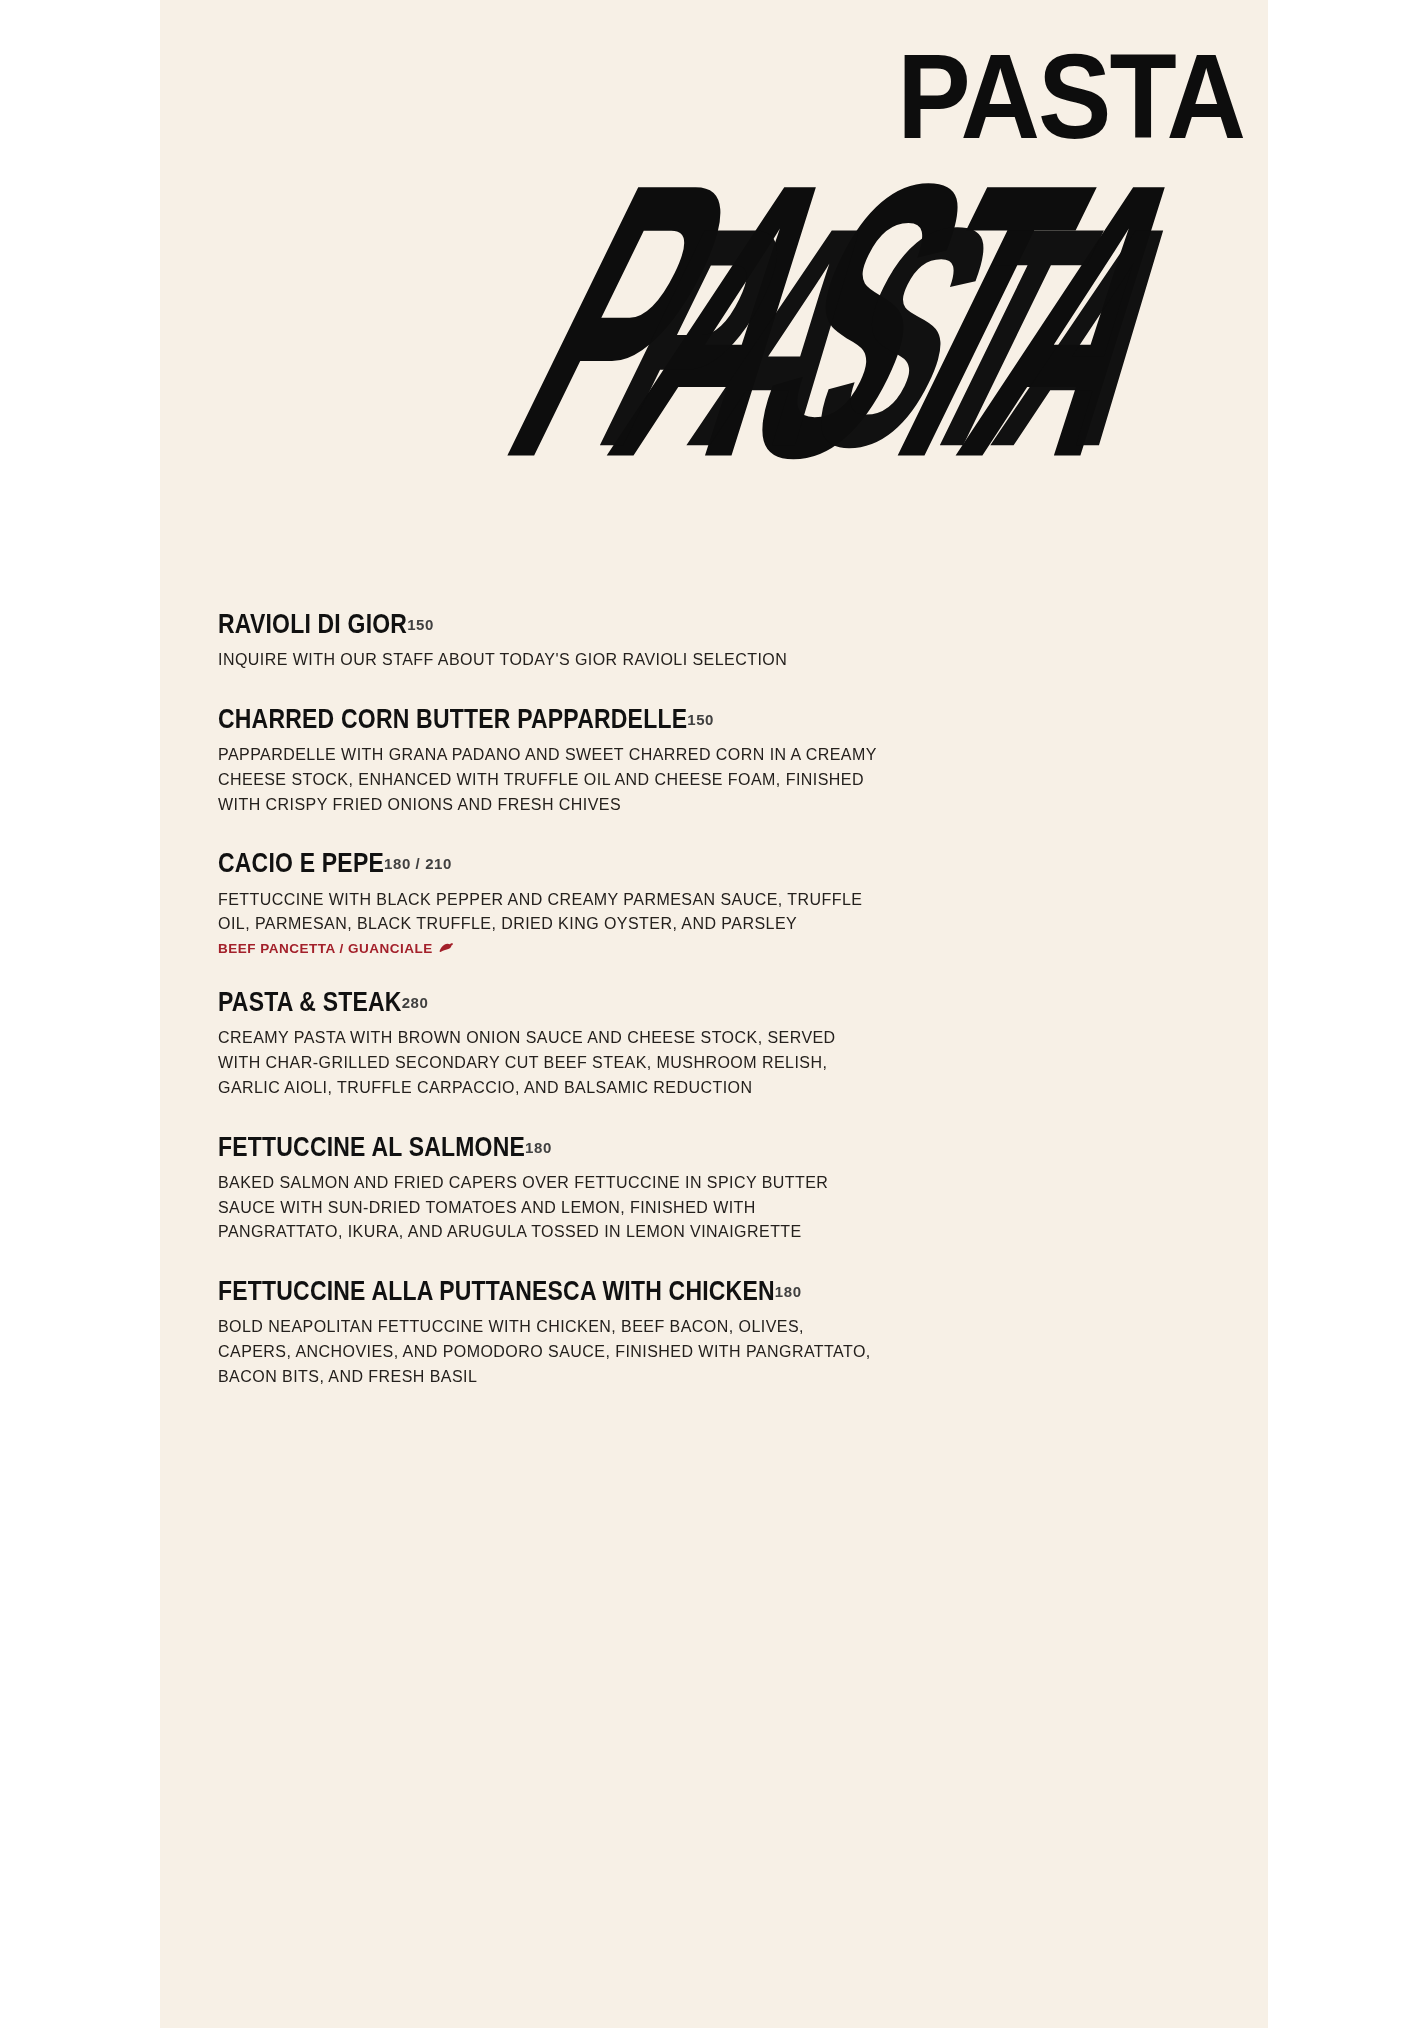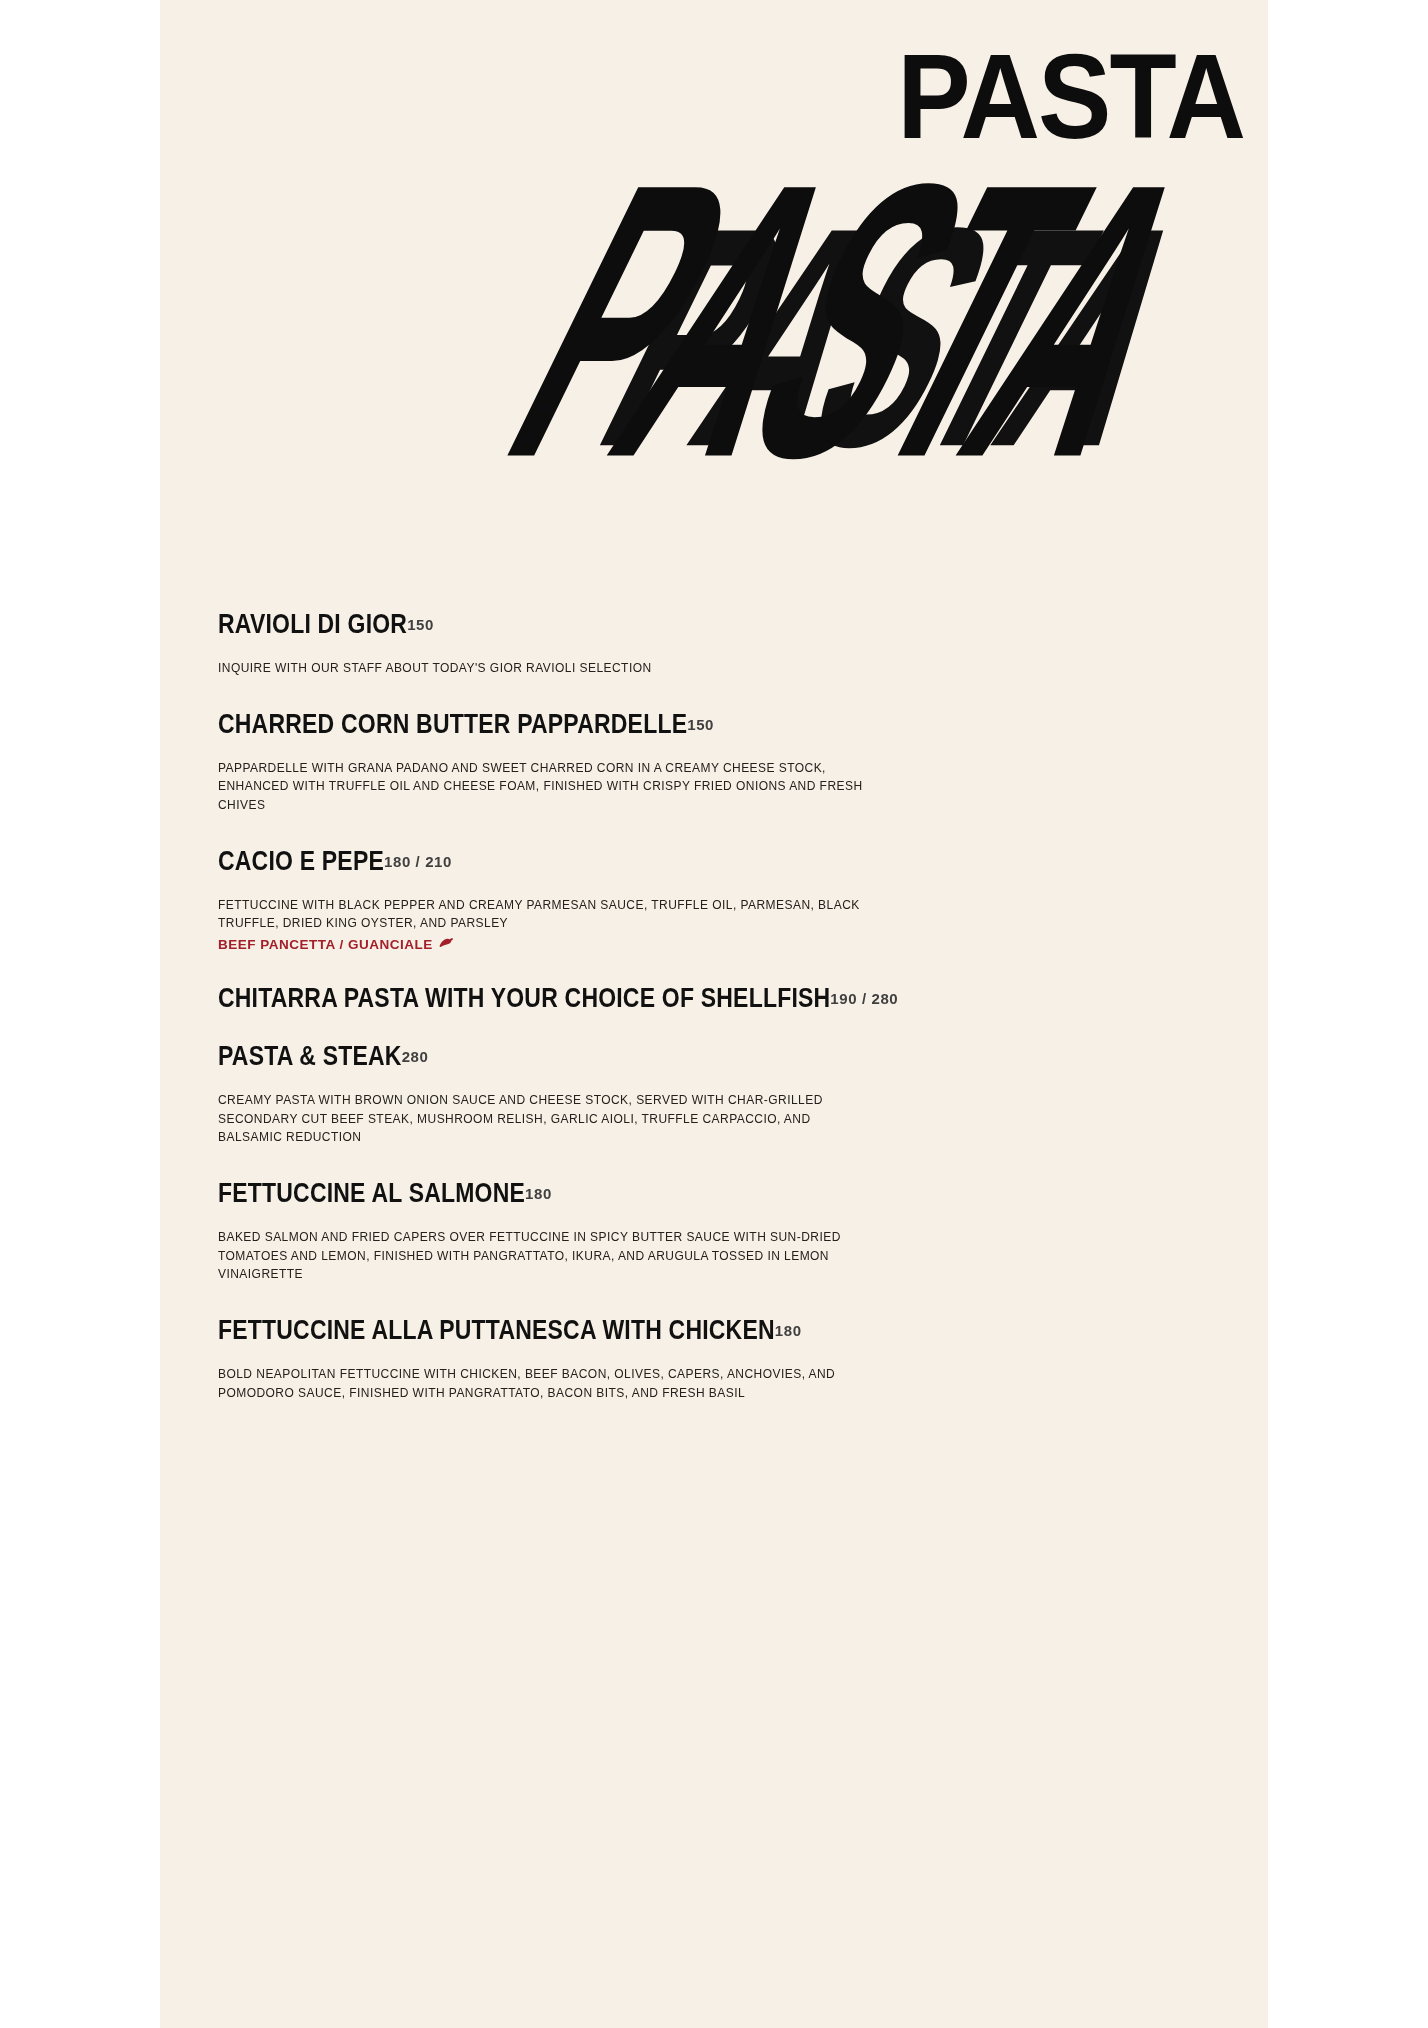--- a/index.html
+++ b/index.html
@@ -106,23 +106,23 @@
   .item-price {
     font-family: "Liberation Sans", sans-serif;
     font-size: 15px;
     font-weight: bold;
     letter-spacing: 0.6px;
     color: #404040;
     white-space: nowrap;
     padding-top: 4px;
   }
   .item-desc {
-    margin-top: 23px;
-    font-family: "Liberation Sans", sans-serif;
-    font-size: 12px;
+    margin-top: 12px;
+    font-family: "Liberation Sans", sans-serif;
+    font-size: 16px;
     line-height: 1.55;
     letter-spacing: 0.45px;
     color: #24201d;
     max-width: 660px;
     text-transform: uppercase;
   }
   .item-option {
     margin-top: 4px;
     font-family: "Liberation Sans", sans-serif;
     font-size: 13.5px;
@@ -183,24 +183,20 @@
         <span>BEEF PANCETTA / GUANCIALE</span>
         <span class="chili">
           <svg width="15" height="12" viewBox="0 0 15 12" aria-hidden="true">
             <path d="M13.5 1.2c-1.1-.2-2.1.3-2.6 1.1C9.4 1.5 7.2 1.6 5.3 2.7 3 4 1.4 6.3.6 9.1c-.2.6.4 1.1.9.8 2.6-1.4 5-2.1 7-2.6 2.2-.6 3.7-1.9 4-3.8.6-.2 1.1-.6 1.4-1.2.2-.4-.1-1-.4-1.1z" fill="#a3202a"></path>
           </svg>
         </span>
       </div>
     </div>
 
     <div class="item">
-      <div class="item-head">
-        <div class="item-name">CHITARRA PASTA WITH YOUR CHOICE OF SHELLFISH</div>
-        <div class="item-price">190 / 280</div>
-      </div>
     </div>
 
     <div class="item">
       <div class="item-head">
         <div class="item-name">PASTA &amp; STEAK</div>
         <div class="item-price">280</div>
       </div>
       <div class="item-desc">CREAMY PASTA WITH BROWN ONION SAUCE AND CHEESE STOCK, SERVED WITH CHAR-GRILLED SECONDARY CUT BEEF STEAK, MUSHROOM RELISH, GARLIC AIOLI, TRUFFLE CARPACCIO, AND BALSAMIC REDUCTION</div>
     </div>
 

